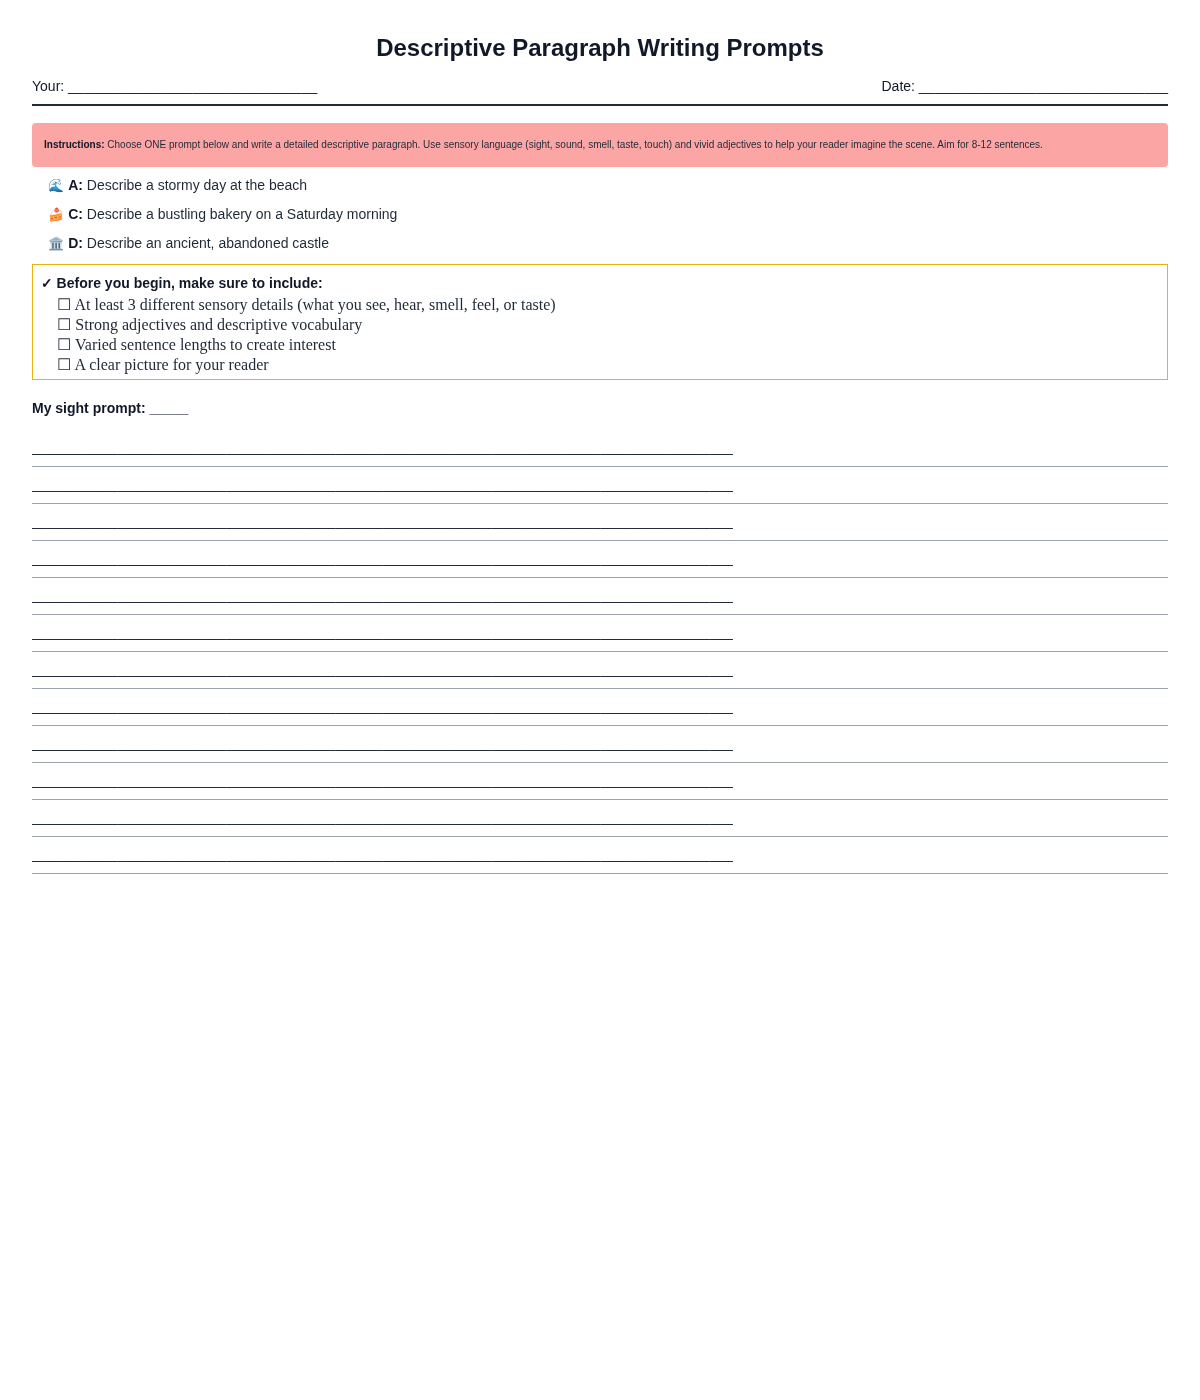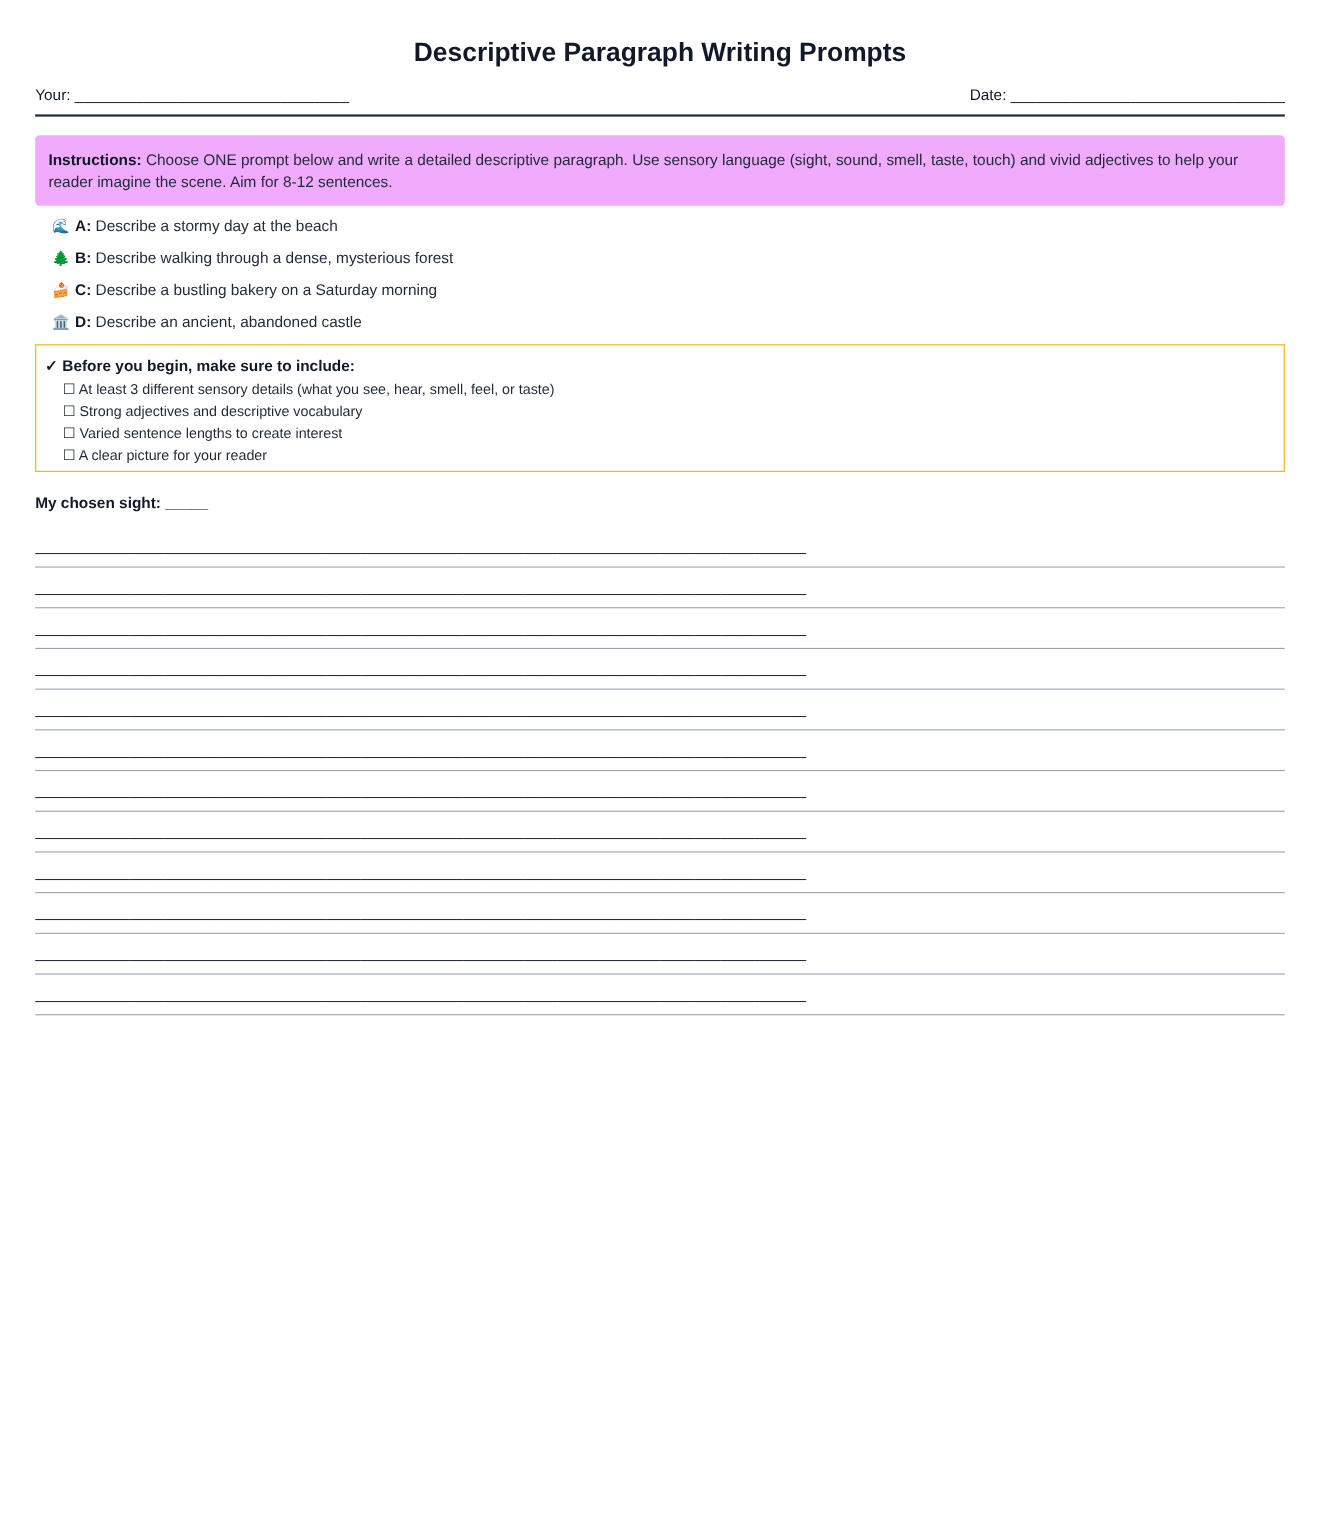--- a/index.html
+++ b/index.html
@@ -14,38 +14,38 @@
     text-align: center; font-size: 24px; font-weight: bold; color: #111827;
     line-height: 32px;
   }
   .header-row {
     display: flex; justify-content: space-between;
     margin-top: 12px; padding-bottom: 8px;
     border-bottom: 2px solid #1f2937;
     font-size: 14px; line-height: 20px; color: #111827;
   }
   .instructions {
-    margin-top: 17px; background: #f0abfc; border-radius: 4px;
-    padding: 12px 12px; font-size: 14px; line-height: 20px; color: #1f2937;
+    margin-top: 17px; background: #fca5a5; border-radius: 4px;
+    padding: 12px 12px; font-size: 10px; line-height: 20px; color: #1f2937;
   }
   .instructions b { color: #111827; }
   .section-title {
     margin-top: 18px; font-size: 16px; font-weight: bold; color: #111827;
     line-height: 20px;
   }
   .prompt-list { margin: 8px 0 0 16px; padding: 0; list-style: none; }
   .prompt-list li { font-size: 14px; line-height: 20px; margin-bottom: 8px; color: #1f2937; }
   .prompt-list li b { color: #111827; }
   .emoji { font-size: 13px; margin-right: 4px; }
   .checklist {
     margin-top: 10px; border: 1px solid #eab308; padding: 8px 8px 4px 8px;
   }
   .checklist-title { font-size: 14px; font-weight: bold; line-height: 20px; color: #111827; }
   .check-items { margin: 2px 0 0 16px; padding: 0; list-style: none; }
-  .check-items li { font-size: 13px; line-height: 20px; color: #1f2937; }
+  .check-items li { font-size: 16px; line-height: 20px; color: #1f2937; font-family: Liberation Serif, serif; }
   .chosen { margin-top: 18px; font-size: 14px; font-weight: bold; line-height: 20px; color: #111827; }
   .lines { margin-top: 12px; }
   .write-line {
     height: 36px; border-bottom: 1px solid #9ca3af;
     font-size: 14px; line-height: 20px; color: #111827;
     overflow: hidden; white-space: nowrap;
     display: flex; align-items: center;
   }
   .write-line span { display: block; padding-bottom: 2px; }
 </style>
@@ -63,41 +63,38 @@
   <div class="instructions">
     <b>Instructions:</b><span> Choose ONE prompt below and write a detailed descriptive paragraph. Use sensory language (sight, sound, smell, taste, touch) and vivid adjectives to help your reader imagine the scene. Aim for 8-12 sentences.</span>
   </div>
 
 
   <ul class="prompt-list">
     <li>
       <span class="emoji">🌊</span><b>A:</b><span> Describe a stormy day at the beach</span>
     </li>
     <li>
-      <span class="emoji">🌲</span><b>B:</b><span> Describe walking through a dense, mysterious forest</span>
-    </li>
-    <li>
       <span class="emoji">🍰</span><b>C:</b><span> Describe a bustling bakery on a Saturday morning</span>
     </li>
     <li>
       <span class="emoji">🏛️</span><b>D:</b><span> Describe an ancient, abandoned castle</span>
     </li>
   </ul>
 
   <div class="checklist">
     <div class="checklist-title">✓ Before you begin, make sure to include:</div>
     <ul class="check-items">
       <li>☐ At least 3 different sensory details (what you see, hear, smell, feel, or taste)</li>
       <li>☐ Strong adjectives and descriptive vocabulary</li>
       <li>☐ Varied sentence lengths to create interest</li>
       <li>☐ A clear picture for your reader</li>
     </ul>
   </div>
 
-  <div class="chosen">My chosen sight: _____</div>
+  <div class="chosen">My sight prompt: _____</div>
 
   <div class="lines">
     <div class="write-line">
         <span>__________________________________________________________________________________________</span>
       </div>
     <div class="write-line">
         <span>__________________________________________________________________________________________</span>
       </div>
     <div class="write-line">
         <span>__________________________________________________________________________________________</span>

